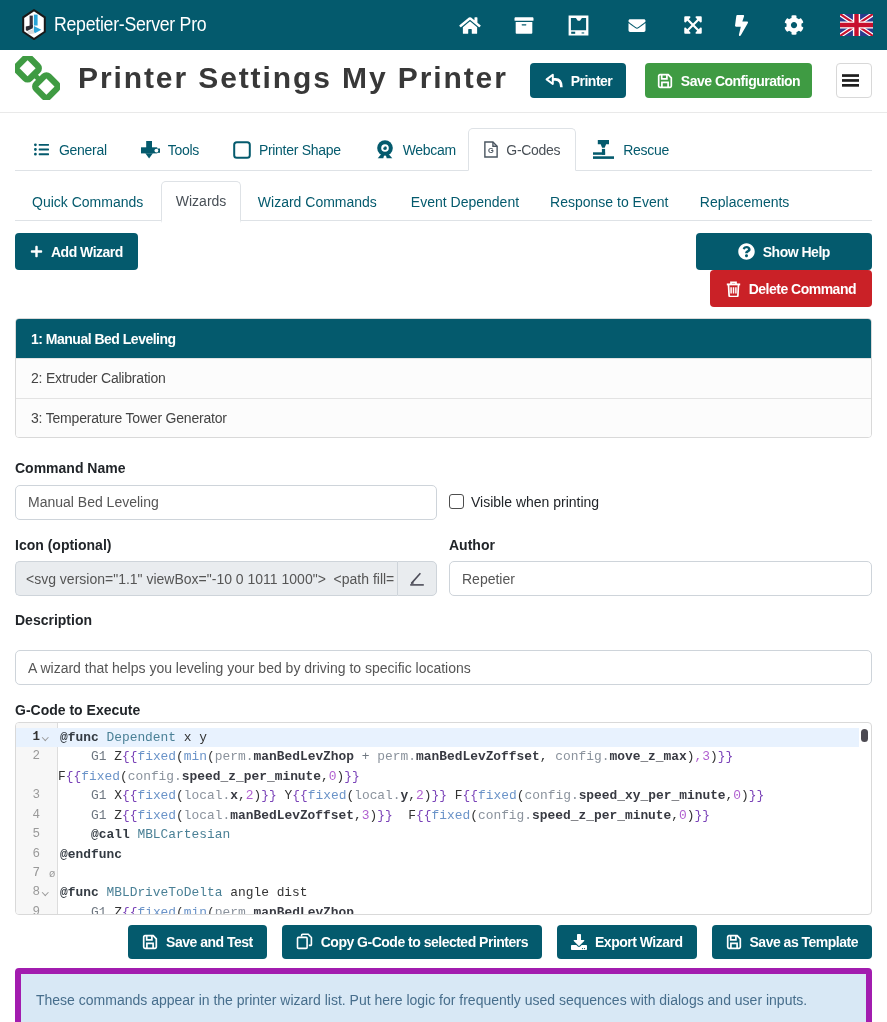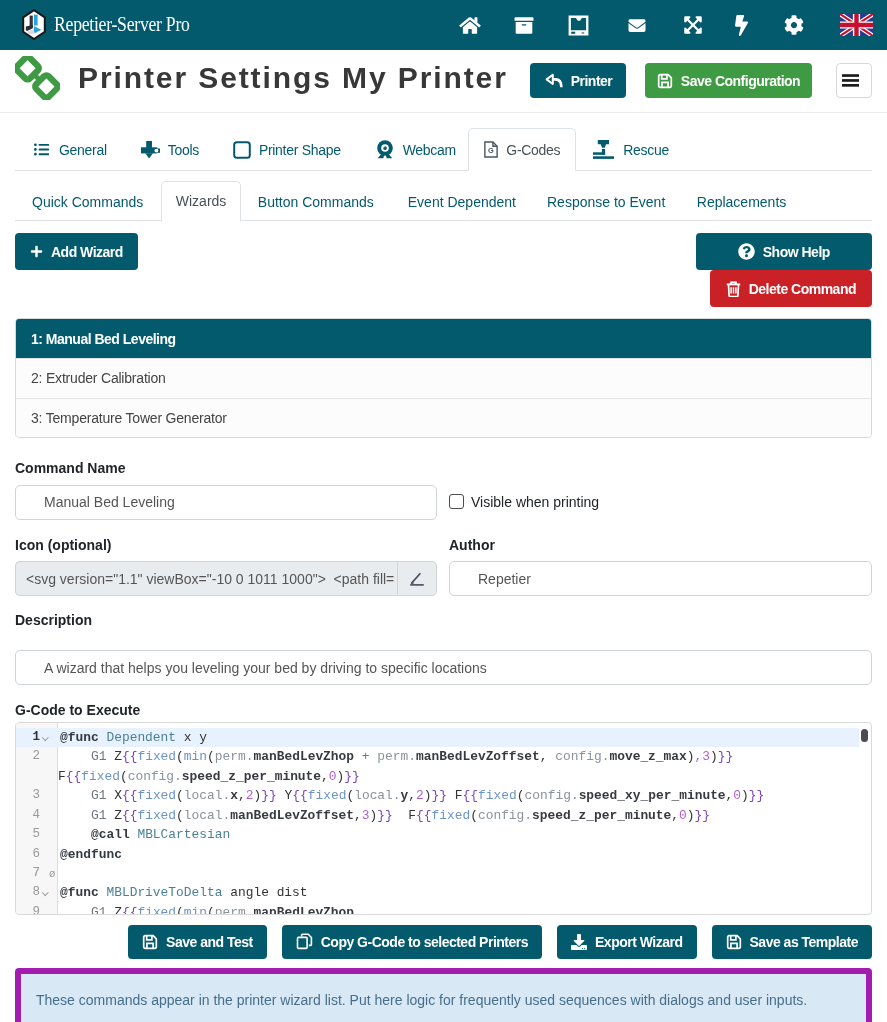--- a/index.html
+++ b/index.html
@@ -1,20 +1,20 @@
 <!DOCTYPE html>
 <html><head>
 <meta charset="utf-8">
 <style>
 * { box-sizing: border-box; margin:0; padding:0; }
 html,body { width:887px; background:#fff; font-family:"Liberation Sans", sans-serif; }
 body { font-size:14px; color:#333; }
 
 
-.topnav { position:relative; height:50px; background:#045a6d; display:flex; align-items:center; padding:0 7px 0 22px;font-family:Liberation Serif, serif; }
+.topnav { position:relative; height:50px; background:#045a6d; display:flex; align-items:center; padding:0 7px 0 22px; }
 .brandtxt { color:#fff; font-size:20px; margin-left:8px; position:relative; top:-1px; letter-spacing:-0.3px; white-space:nowrap; transform:scaleX(0.885); transform-origin:0 50%; }
 .navicons { list-style:none; }
 .navicons li { position:absolute; top:0; height:50px; width:56px; display:flex; align-items:center; justify-content:center; }
 .navicons svg { display:block; }
 
 
 .container { padding:0 15px; }
 .pagehead { display:flex; align-items:center; height:62px; }
 .pagehead h1 { font-size:30px; font-weight:bold; color:#383838; margin-left:18px; letter-spacing:1.9px; white-space:nowrap; margin-top:-6px; }
 .headbtns { margin-left:auto; display:flex; align-items:center; margin-top:-1px; }
@@ -47,21 +47,21 @@
 .listgroup { list-style:none; margin-top:11px; border-radius:4px; border:1px solid #d9d9d9; overflow:hidden; }
 .listgroup li { height:39.3px; display:flex; align-items:center; padding:0 15px; background:#fcfcfc; border-top:1px solid #e3e3e3; color:#444; letter-spacing:-0.2px; }
 .listgroup li:first-child { border-top:none; }
 .listgroup li.active { background:#045a6d; color:#fff; font-weight:bold; letter-spacing:-0.5px; }
 
 
 .formrow { display:flex; }
 .col { width:422px; }
 .colr { flex:1; margin-left:12px; }
 label.flabel { display:block; font-weight:bold; color:#212529; font-size:14px; line-height:16px; }
-.input { height:35px; border:1px solid #ced4da; border-radius:5px; display:flex; align-items:center; padding:0 28px; color:#555; background:#fff; font-size:14px; white-space:nowrap; overflow:hidden; }
+.input { height:35px; border:1px solid #ced4da; border-radius:5px; display:flex; align-items:center; padding:0 12px; color:#555; background:#fff; font-size:14px; white-space:nowrap; overflow:hidden; }
 .igroup { display:flex; }
 .igroup .input { flex:1; border-radius:5px 0 0 5px; background:#e9ecef; border-right:none; }
 .iappend { width:40px; border:1px solid #ced4da; border-radius:0 5px 5px 0; background:#e9ecef; display:flex; align-items:center; justify-content:center; }
 .chkrow { display:flex; align-items:center; }
 .chk { width:15px; height:15px; border:1.6px solid #4d4d4d; border-radius:3px; background:#fff; }
 .chklabel { margin-left:7px; color:#212529; }
 
 
 .editor { position:relative; margin-top:4px; border:1px solid #d9d9d9; border-radius:4px; height:193px; overflow:hidden; background:#fff;
   font-family:"Liberation Mono", monospace; font-size:12.9px; line-height:19.45px; }
@@ -251,21 +251,21 @@
 </ul>
 
 <ul class="tabs tabs2">
   <li>
         <a href="#">Quick Commands</a>
       </li>
   <li style="margin-left:1px;">
         <a href="#" class="active" style="padding:0 13.5px;">Wizards</a>
       </li>
   <li>
-        <a href="#">Button Commands</a>
+        <a href="#">Wizard Commands</a>
       </li>
   <li>
         <a href="#">Event Dependent</a>
       </li>
   <li style="margin-left:-3px;">
         <a href="#">Response to Event</a>
       </li>
   <li style="margin-left:-2.5px;">
         <a href="#">Replacements</a>
       </li>

